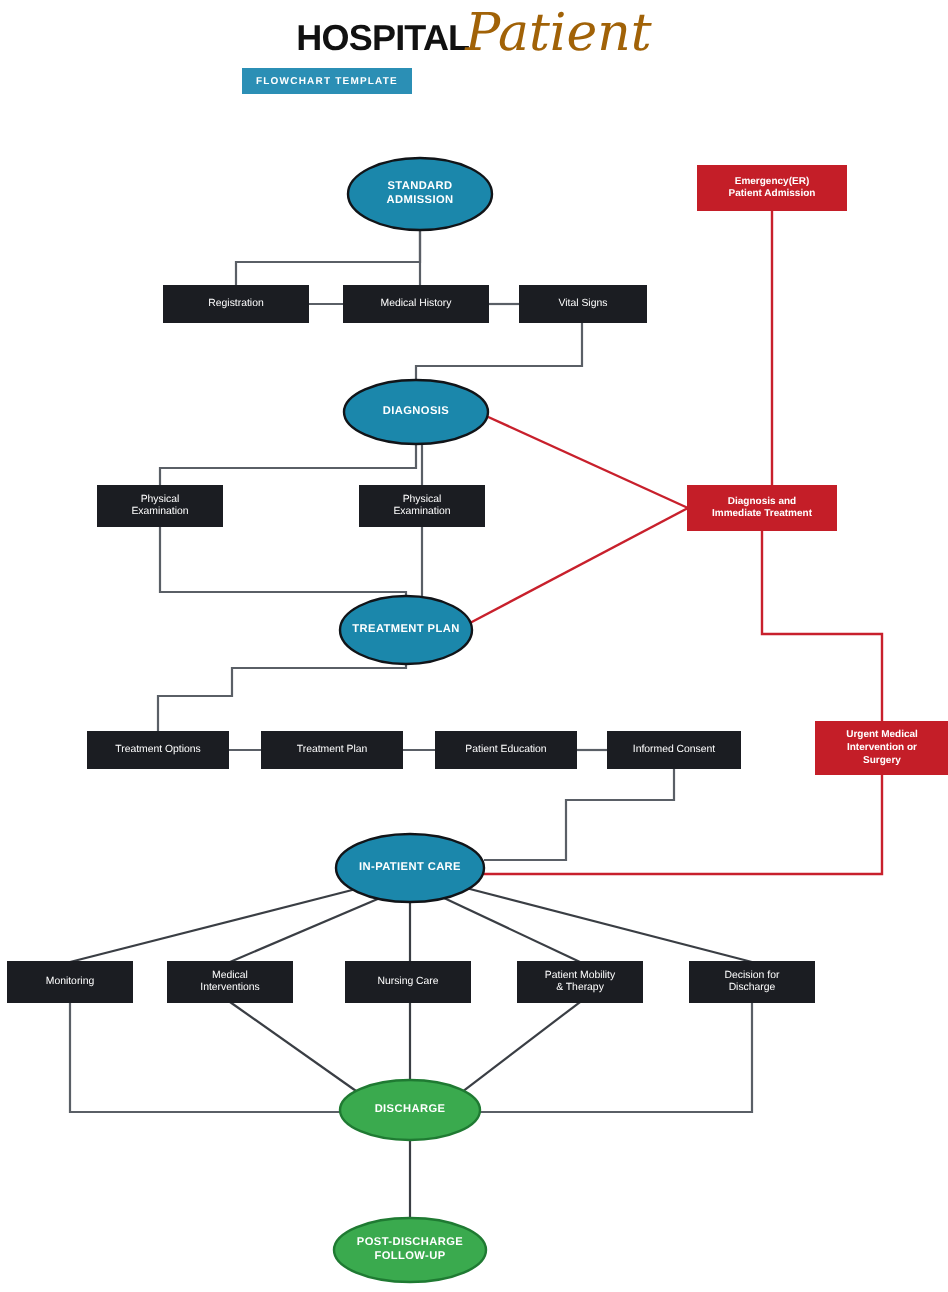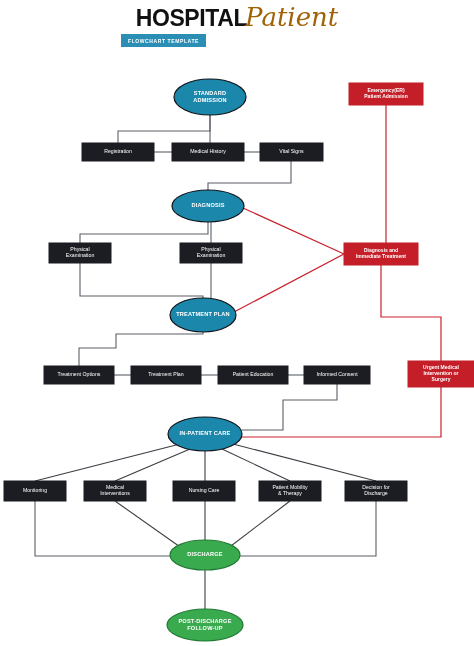--- a/index.html
+++ b/index.html
@@ -18,21 +18,21 @@
   }
   .brand{
     position:absolute;left:0;top:4px;width:474px;
     text-align:center;
     white-space:nowrap;
     line-height:1;
   }
   .brand-hospital{
     font-family:"Liberation Sans", sans-serif;
     font-weight:bold;
-    font-size:23px;
+    font-size:18px;
     letter-spacing:-0.4px;
     color:#111111;
     vertical-align:baseline;
   }
   .brand-patient{
     font-family:"DejaVu Serif", serif;
     font-style:italic;
     font-size:26px;
     color:#a16207;
     vertical-align:baseline;

